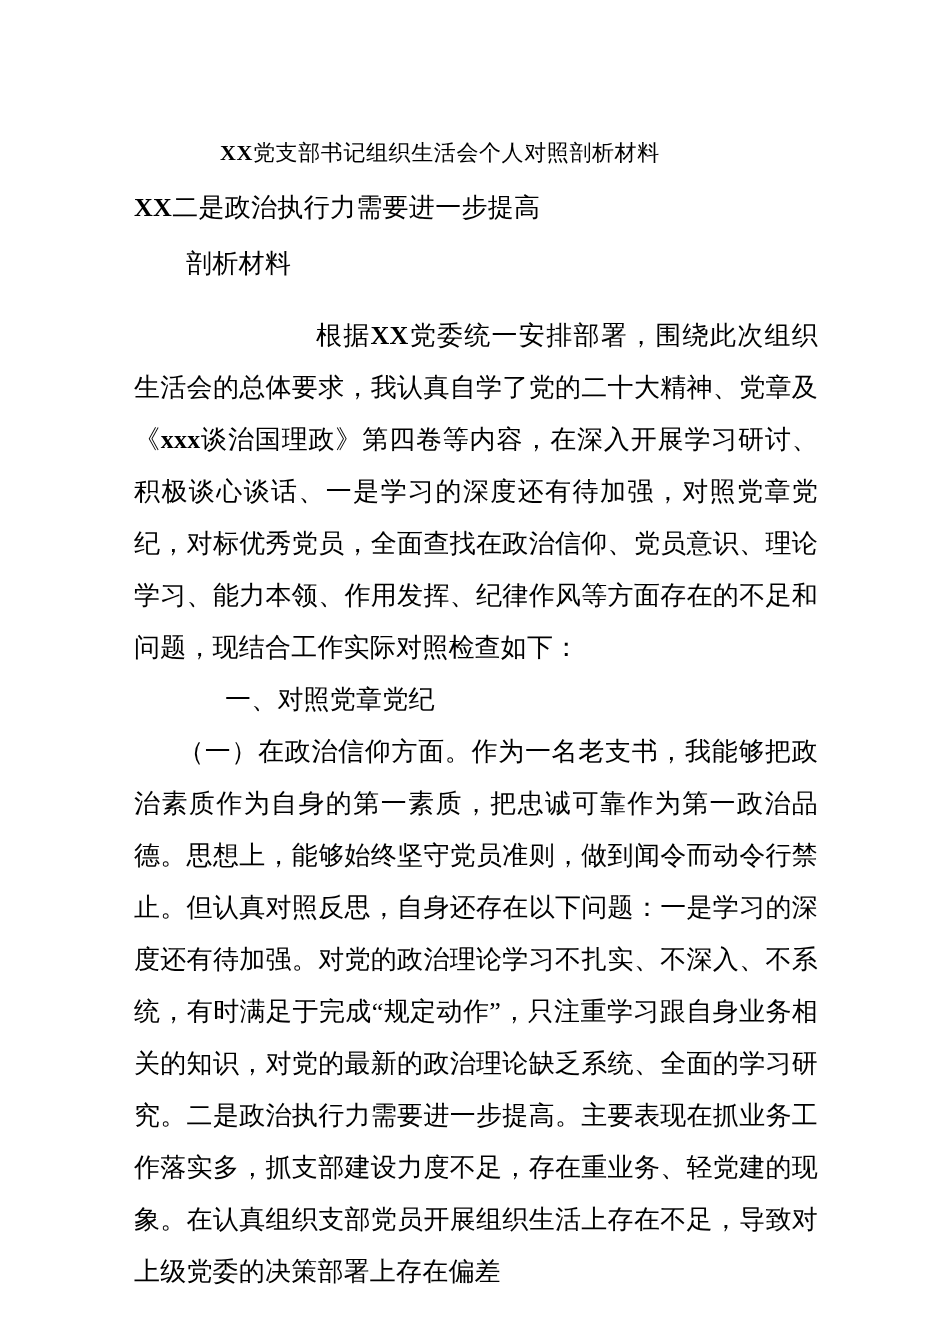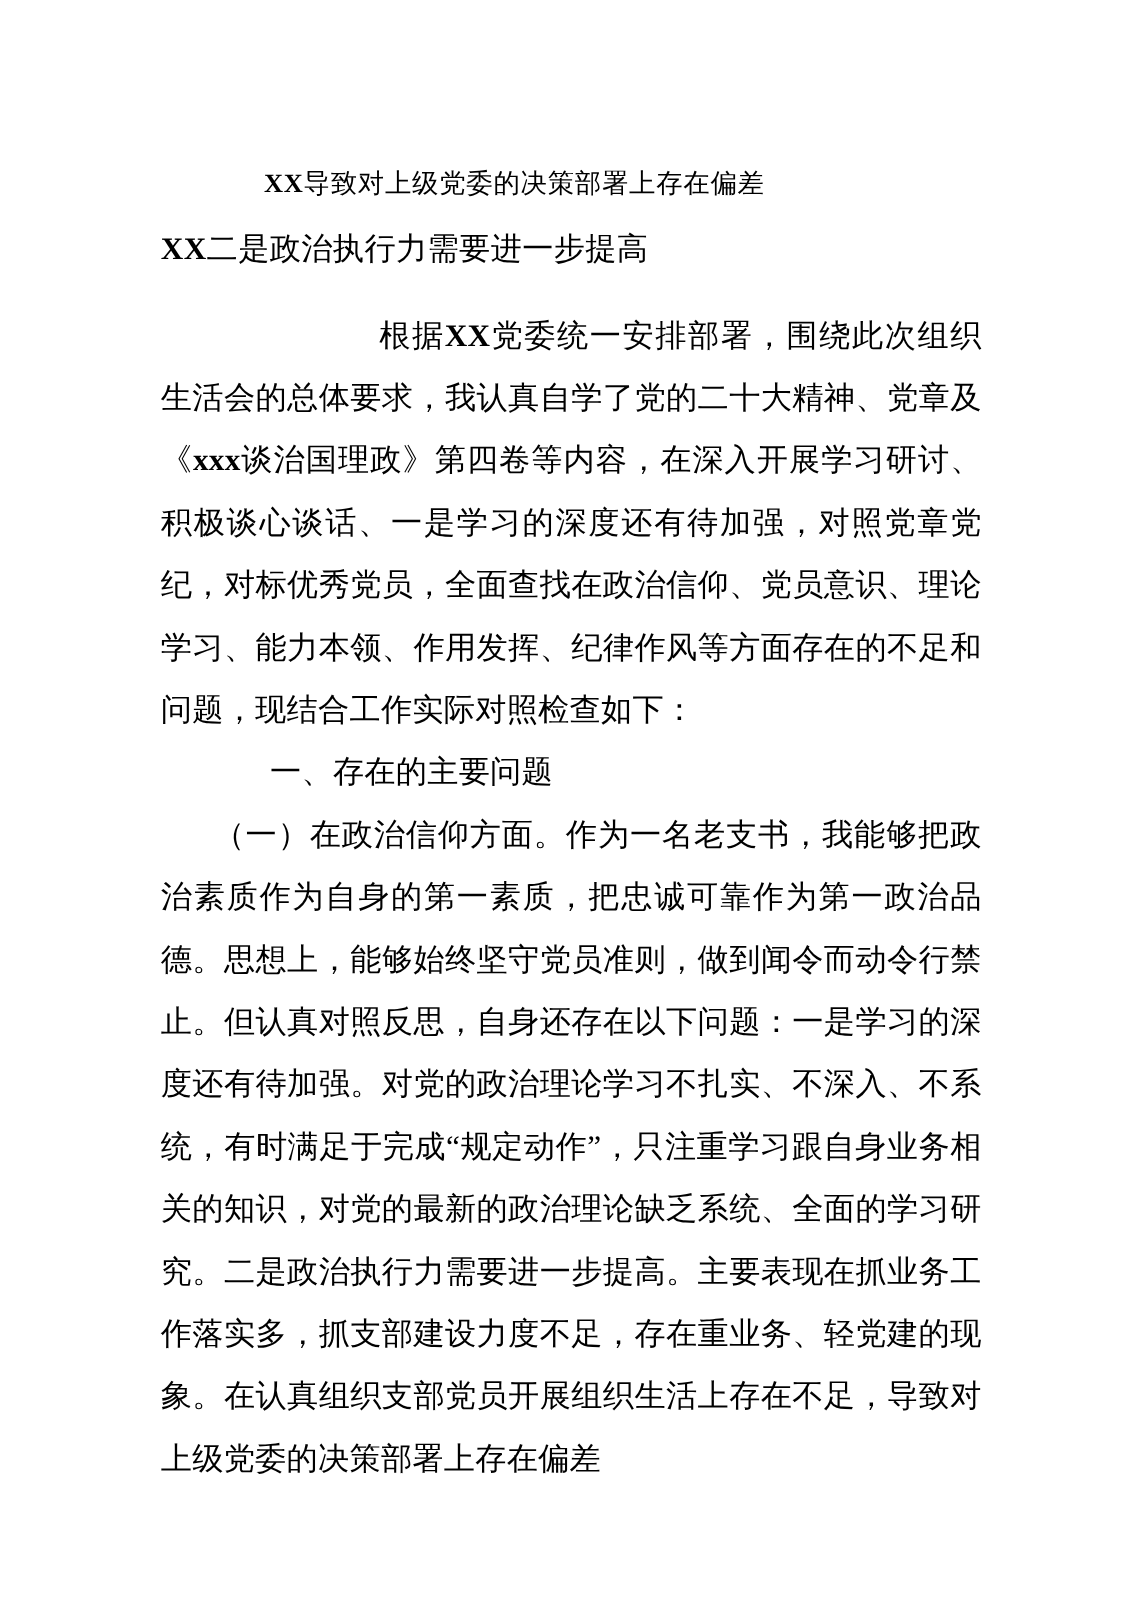--- a/index.html
+++ b/index.html
@@ -86,28 +86,29 @@
     font-weight: bold;
   }
 </style>
 </head>
 <body>
 
 <div class="page">
   <div class="content">
 
     <h1 class="doc-title">
-      <span class="b">XX</span><span>导致对上级党委的决策部署上存在偏差</span>
+      <span class="b">XX</span><span>党支部书记组织生活会个人对照剖析材料</span>
     </h1>
 
     <p class="doc-subtitle-1">
       <span class="b">XX</span><span>二是政治执行力需要进一步提高</span>
     </p>
 
+    <p class="doc-subtitle-2">剖析材料</p>
 
     <div id="body-host">
         <p class="para para-lead"><span>根据</span><span class="b">XX</span><span>党委统一安排部署，围绕此次组织生活会的总体要求，我认真自学了党的二十大精神、党章及《</span><span class="b">xxx</span><span>谈治国理政》第四卷等内容，在深入开展学习研讨、积极谈心谈话、一是学习的深度还有待加强，对照党章党纪，对标优秀党员，全面查找在政治信仰、党员意识、理论学习、能力本领、作用发挥、纪律作风等方面存在的不足和问题，现结合工作实际对照检查如下：</span></p>
-        <p class="para para-section"><span>一、存在的主要问题</span></p>
+        <p class="para para-section"><span>一、对照党章党纪</span></p>
         <p class="para para-sub"><span>（一）在政治信仰方面。作为一名老支书，我能够把政治素质作为自身的第一素质，把忠诚可靠作为第一政治品德。思想上，能够始终坚守党员准则，做到闻令而动令行禁止。但认真对照反思，自身还存在以下问题：一是学习的深度还有待加强。对党的政治理论学习不扎实、不深入、不系统，有时满足于完成“规定动作”，只注重学习跟自身业务相关的知识，对党的最新的政治理论缺乏系统、全面的学习研究。二是政治执行力需要进一步提高。主要表现在抓业务工作落实多，抓支部建设力度不足，存在重业务、轻党建的现象。在认真组织支部党员开展组织生活上存在不足，导致对上级党委的决策部署上存在偏差</span></p>
       </div>
 
   </div>
 </div>
 
 </body></html>

